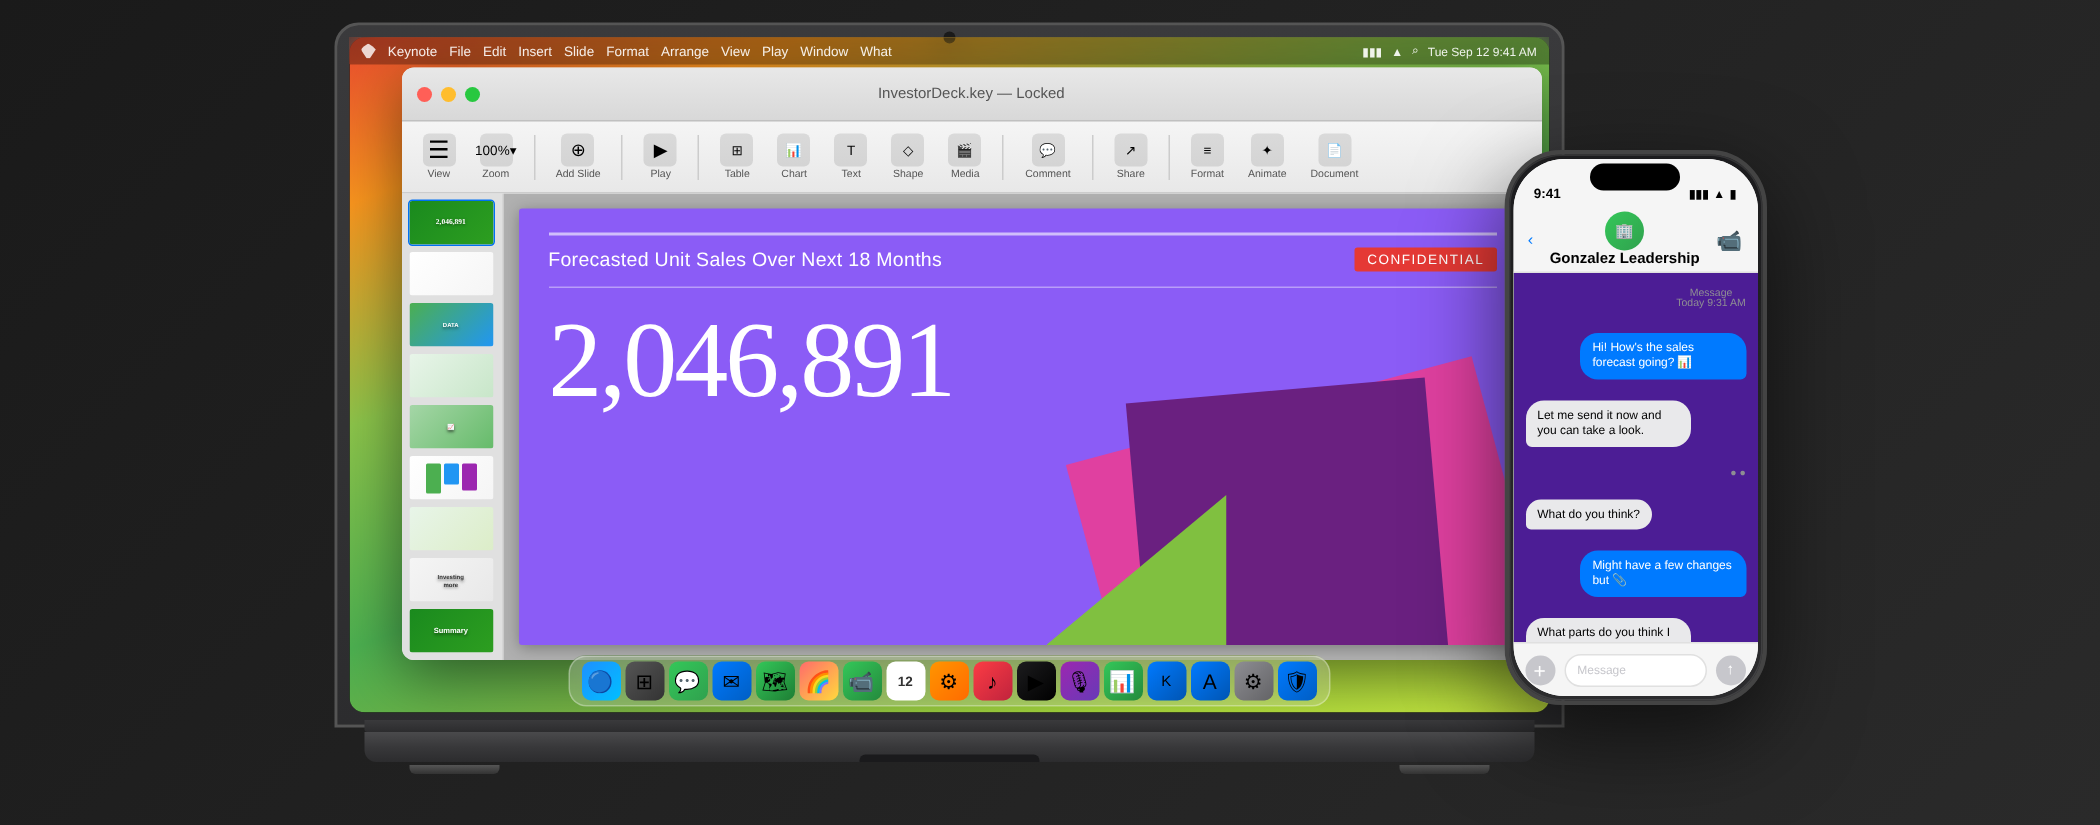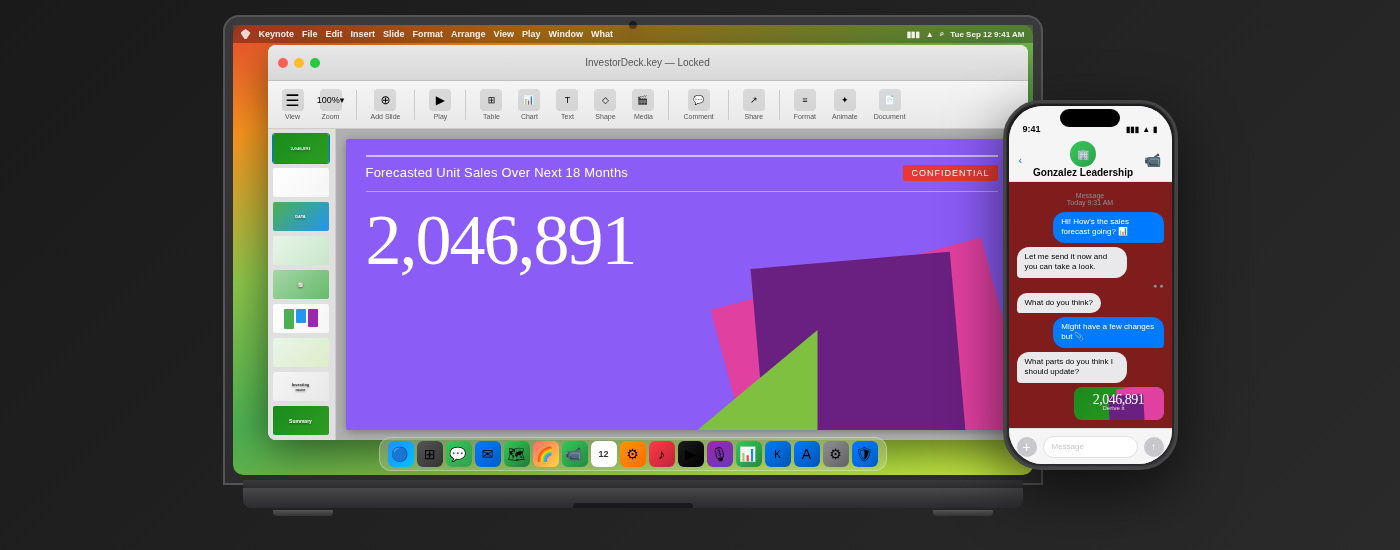--- a/index.html
+++ b/index.html
@@ -82,21 +82,21 @@
     .apple-logo {
       width: 10px;
       height: 10px;
       background: rgba(255,255,255,0.8);
       clip-path: polygon(50% 0%, 80% 20%, 100% 40%, 80% 70%, 60% 100%, 40% 100%, 20% 70%, 0% 40%, 20% 20%);
     }
 
     .menubar-item {
       color: rgba(255,255,255,0.9);
       font-size: 9px;
-      font-weight: 700;
+      font-weight: 400;
     }
 
     .menubar-right {
       display: flex;
       align-items: center;
       gap: 6px;
     }
 
     .menubar-right .menubar-item {
       font-size: 8px;
@@ -525,22 +525,23 @@
       font-size: 14px;
     }
 
     
     .messages-list {
       flex: 1;
       overflow-y: auto;
       padding: 8px 8px;
       display: flex;
       flex-direction: column;
-      gap: 4px;
-      background: #7f1d1d;
+      gap: 14px;
+      background: #4c1d95;
+      align-items: flex-end;
     }
 
     .msg-bubble {
       max-width: 75%;
       padding: 5px 8px;
       border-radius: 12px;
       font-size: 8px;
       line-height: 1.3;
     }
 

